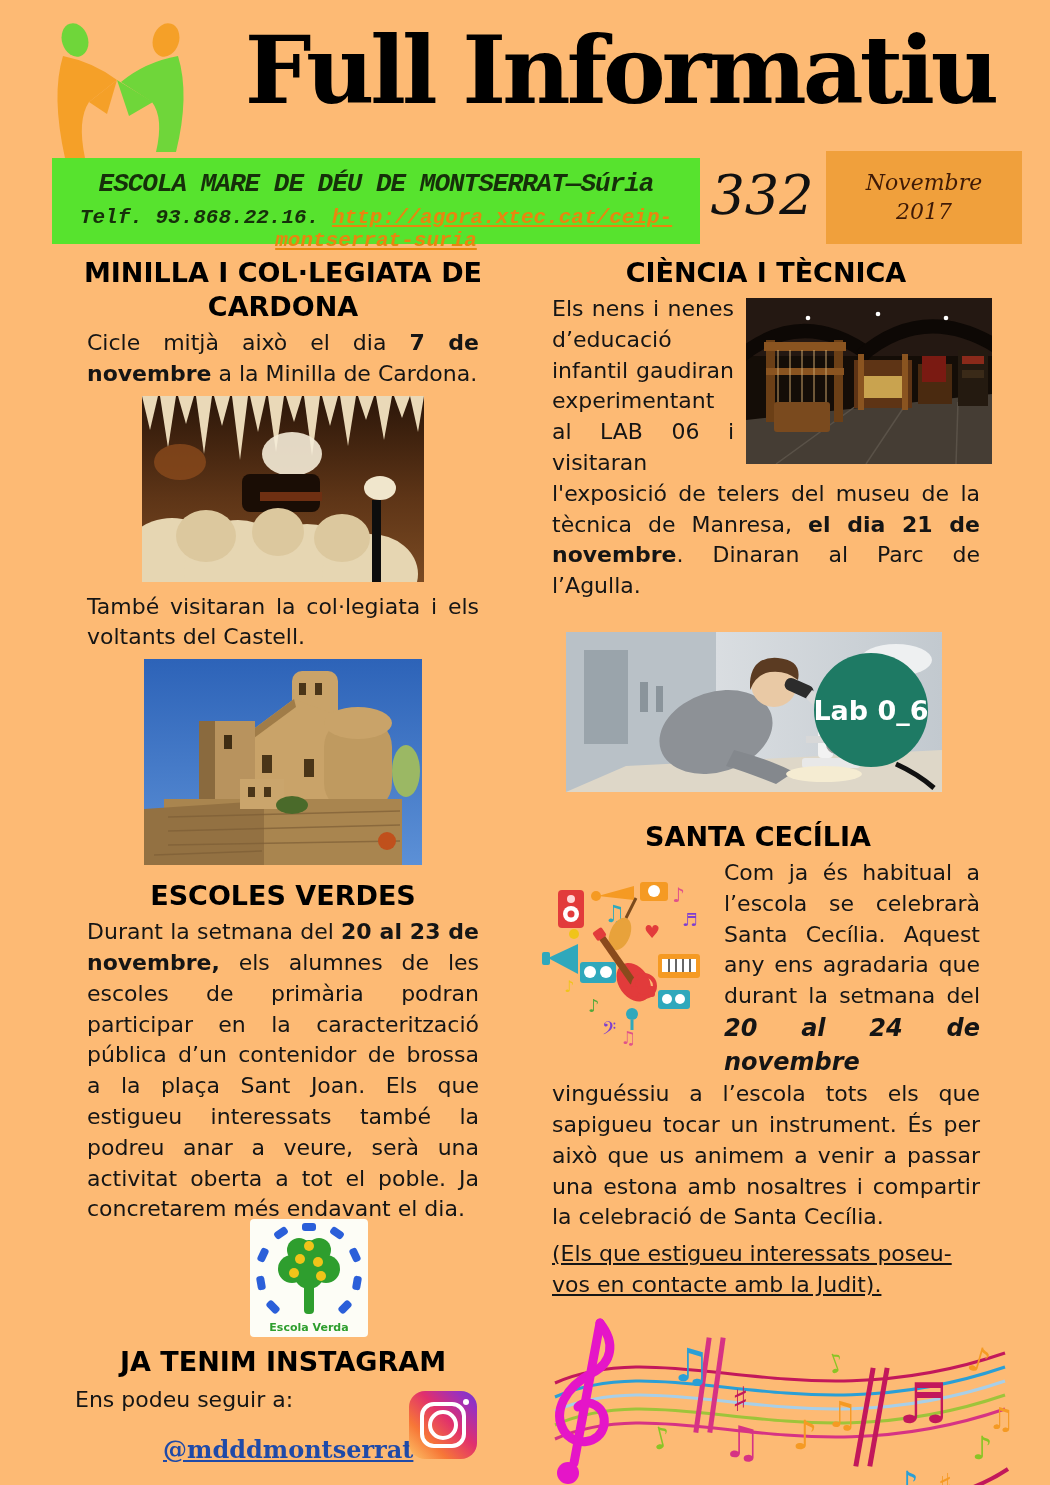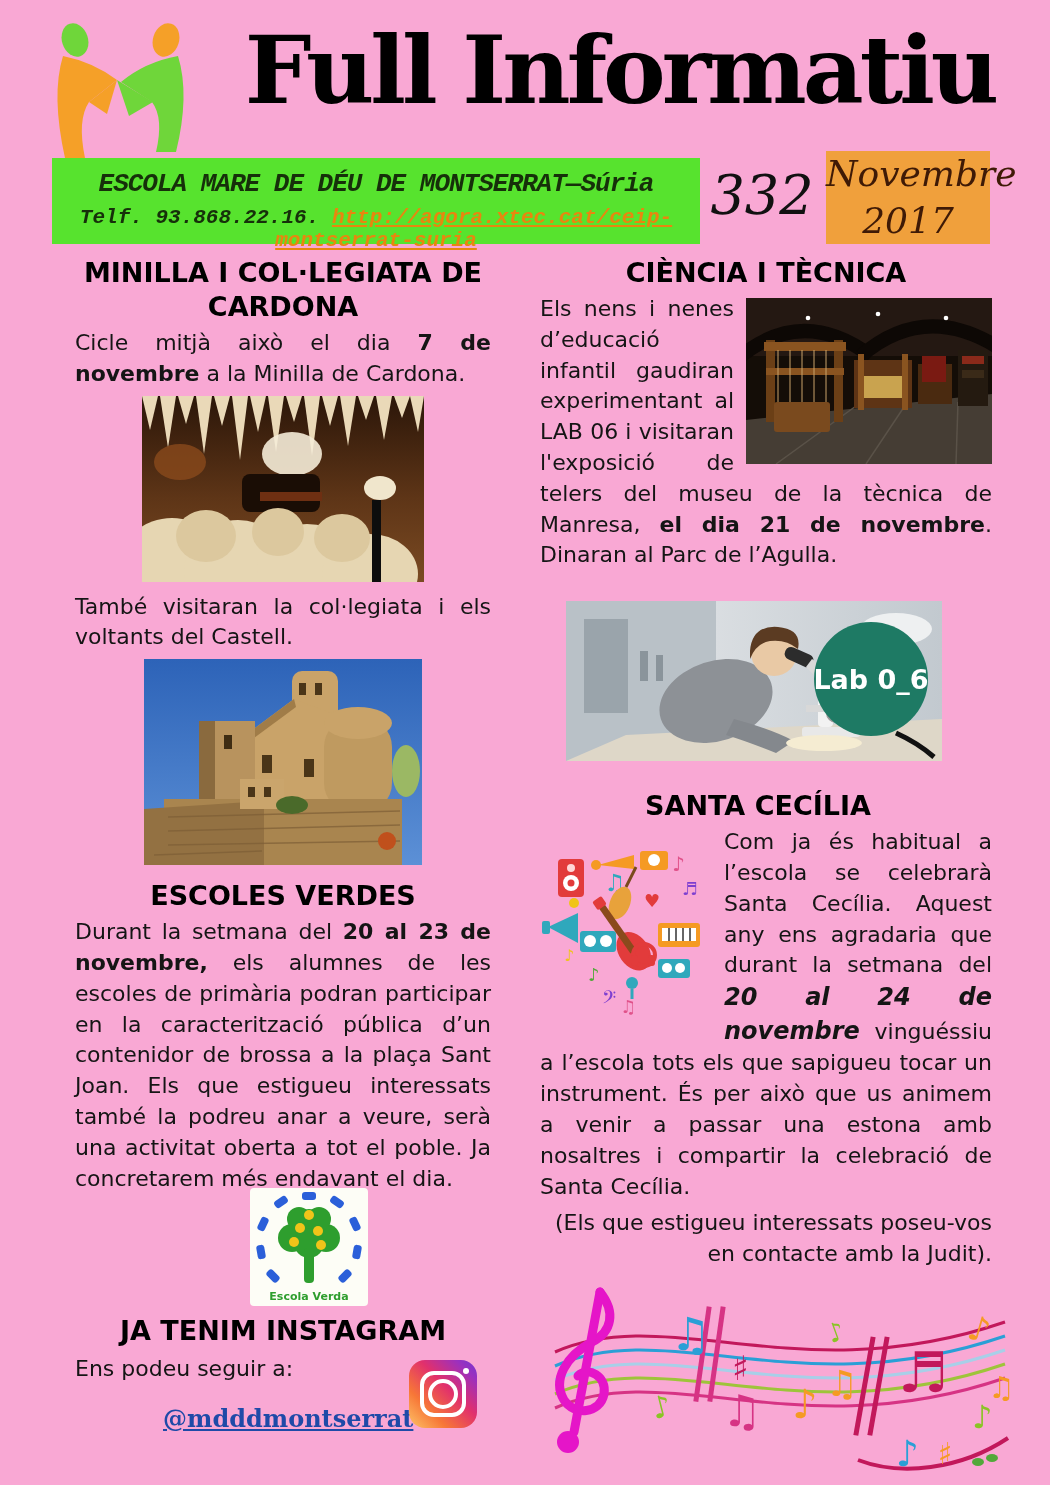--- a/index.html
+++ b/index.html
@@ -1,43 +1,43 @@
 <!DOCTYPE html>
 <html><head>
 <meta charset="utf-8">
 <style>
   html,body{margin:0;padding:0;background:#888;}
-  .page{position:relative;width:1050px;height:1485px;background:#f9a8d4;overflow:hidden;
+  .page{position:relative;width:1050px;height:1485px;background:#fdba74;overflow:hidden;
         font-family:"DejaVu Sans",sans-serif;color:#151515;margin:0 auto;}
 
   
   .logo-wrap{position:absolute;left:33px;top:20px;width:175px;height:140px;}
   .main-title{position:absolute;left:210px;top:2px;width:820px;margin:0;text-align:center;
       font-family:"DejaVu Serif",serif;font-weight:bold;font-size:94px;letter-spacing:-4px;
       color:#000;line-height:1.45;}
 
   
   .green-banner{position:absolute;left:52px;top:158px;width:648px;height:86px;background:#57e32e;font-family:Liberation Mono, monospace;}
   .school-name{margin-top:11px;text-align:center;font-style:italic;font-weight:bold;
       font-size:26px;color:#16300a;letter-spacing:-1px;}
   .contact-line{text-align:center;font-style:italic;font-weight:bold;font-size:21px;
       color:#16300a;margin-top:7px;}
   .contact-line a{color:#e8860f;text-decoration:underline;}
   .issue-number{position:absolute;left:704px;top:164px;width:116px;text-align:center;
       font-family:"DejaVu Serif",serif;font-style:italic;font-size:54px;color:#111;}
-  .orange-box{position:absolute;left:826px;top:151px;width:164px;height:93px;background:#f0a03c;
-      display:flex;flex-direction:column;text-align:center;
-      font-family:"DejaVu Serif",serif;font-style:italic;font-size:36px;color:#3f1a06;line-height:1.3;}
+  .orange-box{position:absolute;left:826px;top:151px;width:196px;height:93px;background:#f0a03c;
+      display:flex;flex-direction:column;justify-content:center;text-align:center;
+      font-family:"DejaVu Serif",serif;font-style:italic;font-size:22px;color:#3f1a06;line-height:1.3;}
 
   
   .col-left{position:absolute;left:75px;top:256px;width:416px;}
   .col-right{position:absolute;left:540px;top:256px;width:452px;}
 
   h2{font-size:27px;font-weight:bold;text-align:center;margin:0 0 4px;line-height:1.26;color:#000;}
-  p{font-size:22px;line-height:1.4;text-align:justify;margin:0 0 6px;}
+  p{font-size:22px;line-height:1.4;text-align:justify;margin:0 12px 6px;}
   figure{margin:0;}
 
   .fig-cave{width:282px;height:186px;margin:6px auto 10px;}
   .fig-castle{width:278px;height:206px;margin:0 auto 14px;}
   .h2-escoles{margin-top:4px;}
   .fig-escola-verda{width:118px;height:118px;margin:-12px auto 0;transform:translateX(26px);}
   .h2-instagram{margin-top:8px;}
   .insta-block{position:relative;height:115px;}
   .insta-lead{position:absolute;left:0;top:2px;text-align:left;margin:0;}
   .insta-handle{position:absolute;left:88px;top:52px;font-family:"DejaVu Serif",serif;
@@ -47,21 +47,21 @@
   .insta-cam{position:absolute;left:11px;top:11px;right:11px;bottom:11px;border:4px solid #fff;border-radius:14px;}
   .insta-lens{position:absolute;left:50%;top:50%;width:22px;height:22px;margin:-15px 0 0 -15px;
       border:4px solid #fff;border-radius:50%;}
   .insta-dot{position:absolute;right:8px;top:8px;width:6px;height:6px;background:#fff;border-radius:50%;}
 
   .fig-museum{float:right;width:246px;height:166px;margin:4px 0 6px 12px;}
   .fig-lab{width:376px;height:160px;margin:30px 0 0 26px;clear:both;}
   .h2-santa{text-align:center;padding-right:16px;margin-top:28px;}
   .fig-heart{float:left;width:174px;height:188px;margin:4px 10px 0 0;}
   .santa-date{font-size:24px;font-weight:bold;font-style:italic;}
-  .p-paren{text-align:right;clear:both;}
+  .p-paren{text-align:left;clear:both;text-decoration:underline;}
   .fig-music{width:472px;height:198px;margin-top:8px;clear:both;}
 
   svg{display:block;width:100%;height:100%;}
   .svg-label{font-family:"DejaVu Sans",sans-serif;font-weight:bold;}
 </style>
 </head>
 <body>
 
 <div class="page">
 

